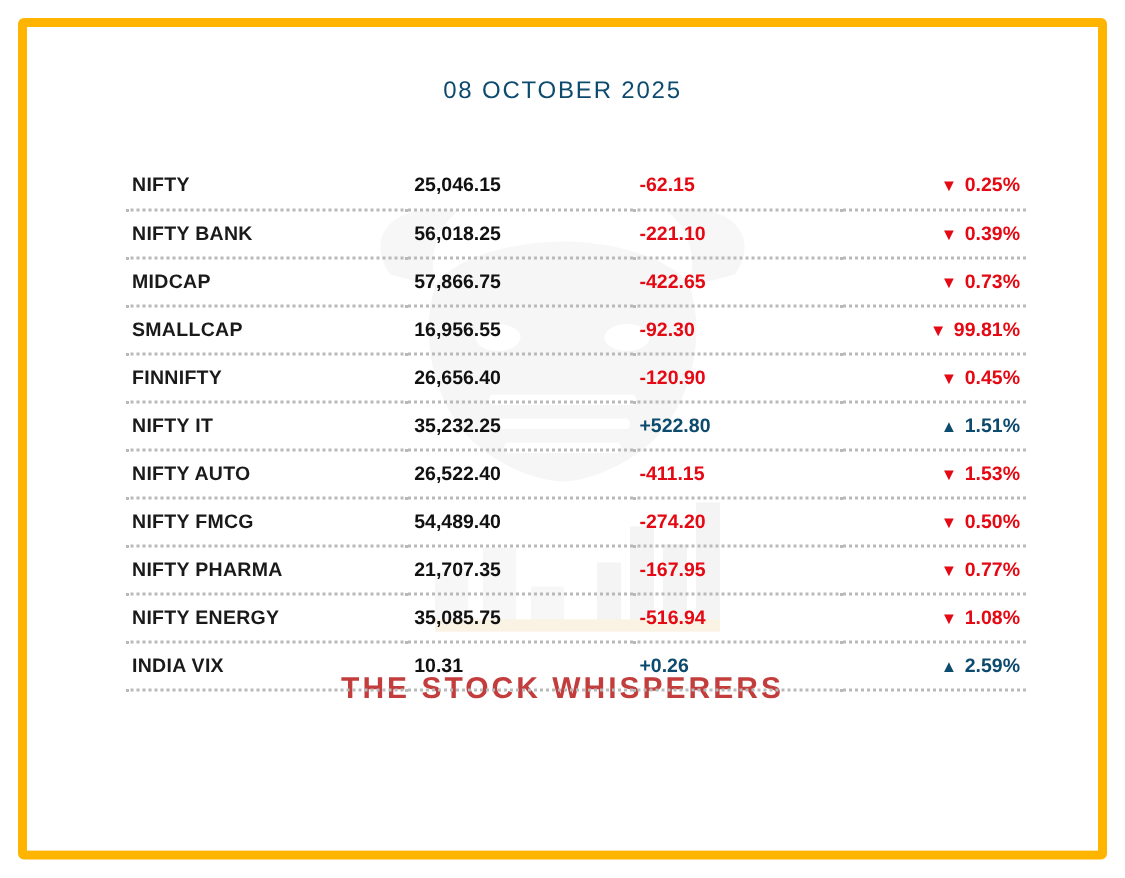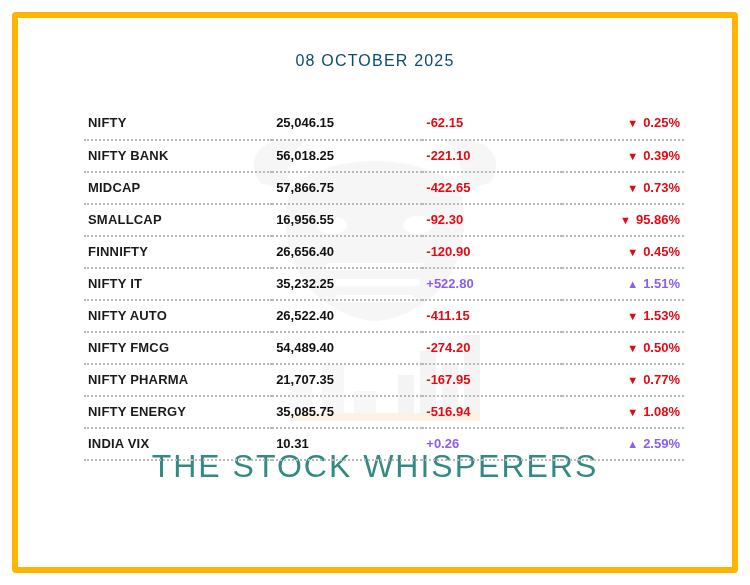--- a/index.html
+++ b/index.html
@@ -39,24 +39,24 @@
     width: 470px;
     height: 380px;
     opacity: 0.30;
     pointer-events: none;
   }
   .wm-text {
     position: absolute;
     left: 50%;
     top: 430px;
     transform: translateX(-50%);
-    font-size: 32px;
+    font-size: 20px;
     letter-spacing: 2px;
-    font-weight: normal;
-    color: #0f766e;
+    font-weight: bold;
+    color: #b91c1c;
     white-space: nowrap;
     pointer-events: none;
     opacity: .85;
   }
   .date {
     position: absolute;
     left: 0;
     right: 0;
     top: 34px;
     text-align: center;
@@ -97,21 +97,21 @@
     width: 140px;
     text-align: left;
     padding-left: 34px;
   }
   td.pct {
     width: 120px;
     text-align: right;
     padding-left: 34px;
   }
   .down { color: #e50914; }
-  .up { color: #8b5cf6; }
+  .up { color: #0c4a6e; }
   .arrow {
     font-size: 11px;
     margin-right: 5px;
     display: inline-block;
   }
 </style>
 </head>
 <body>
 
 <div class="frame">
@@ -172,21 +172,21 @@
         <tr>
           <td class="name">MIDCAP</td>
           <td class="price">57,866.75</td>
           <td class="change down">-422.65</td>
           <td class="pct down"><span class="arrow">▼</span><span>0.73%</span></td>
         </tr>
         <tr>
           <td class="name">SMALLCAP</td>
           <td class="price">16,956.55</td>
           <td class="change down">-92.30</td>
-          <td class="pct down"><span class="arrow">▼</span><span>95.86%</span></td>
+          <td class="pct down"><span class="arrow">▼</span><span>99.81%</span></td>
         </tr>
         <tr>
           <td class="name">FINNIFTY</td>
           <td class="price">26,656.40</td>
           <td class="change down">-120.90</td>
           <td class="pct down"><span class="arrow">▼</span><span>0.45%</span></td>
         </tr>
         <tr>
           <td class="name">NIFTY IT</td>
           <td class="price">35,232.25</td>

